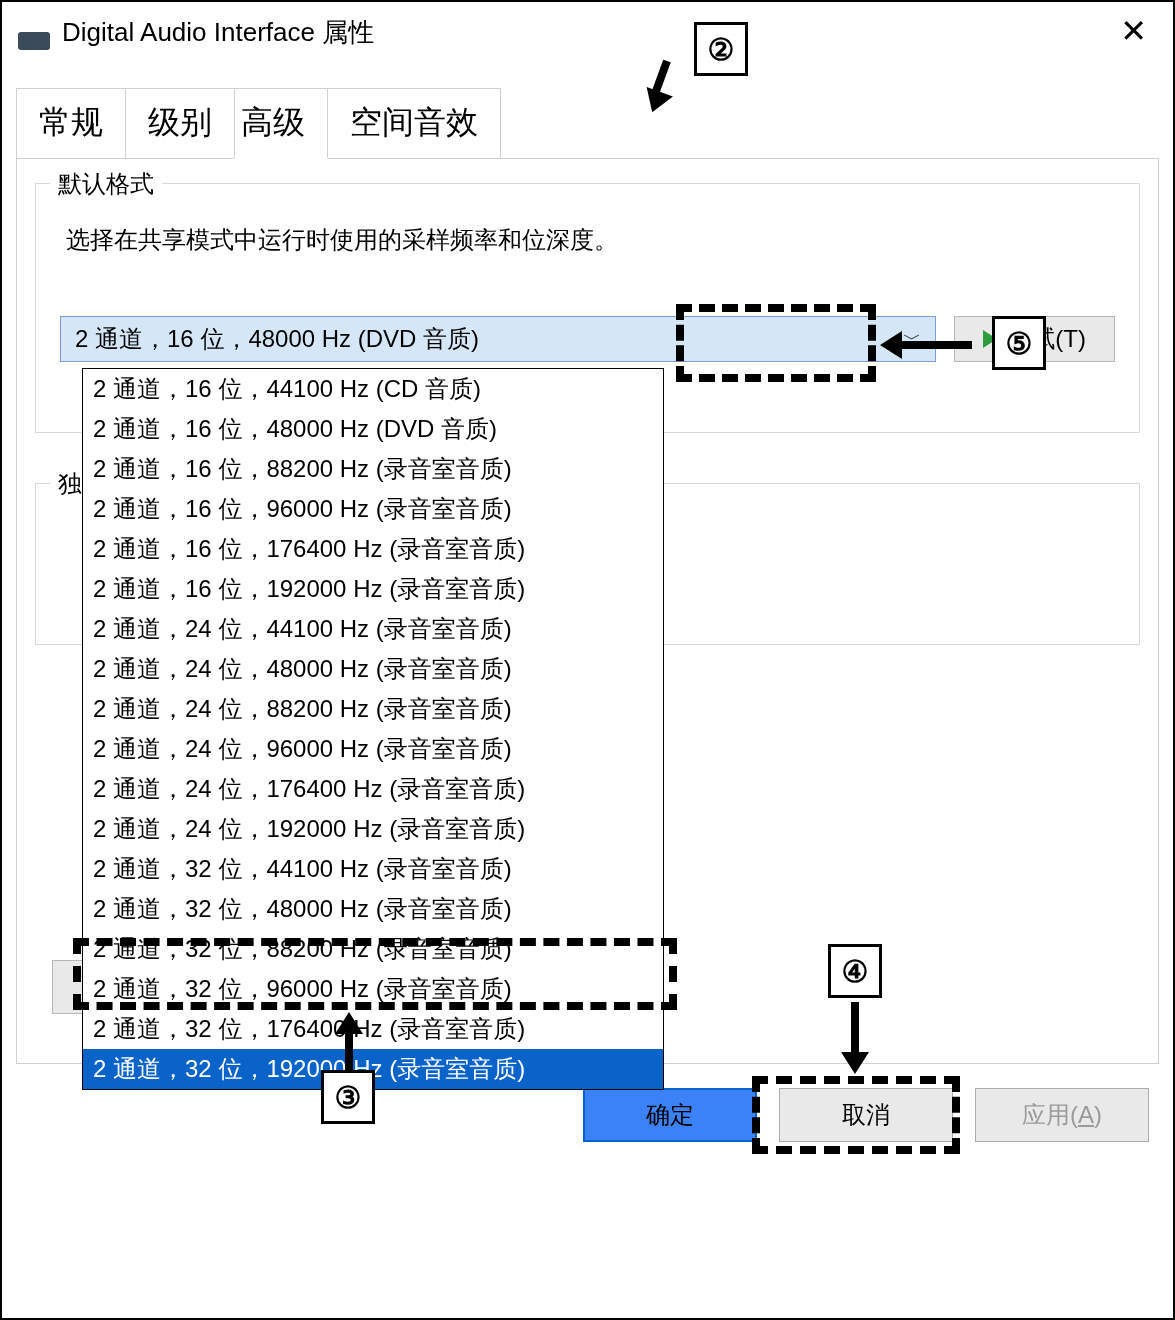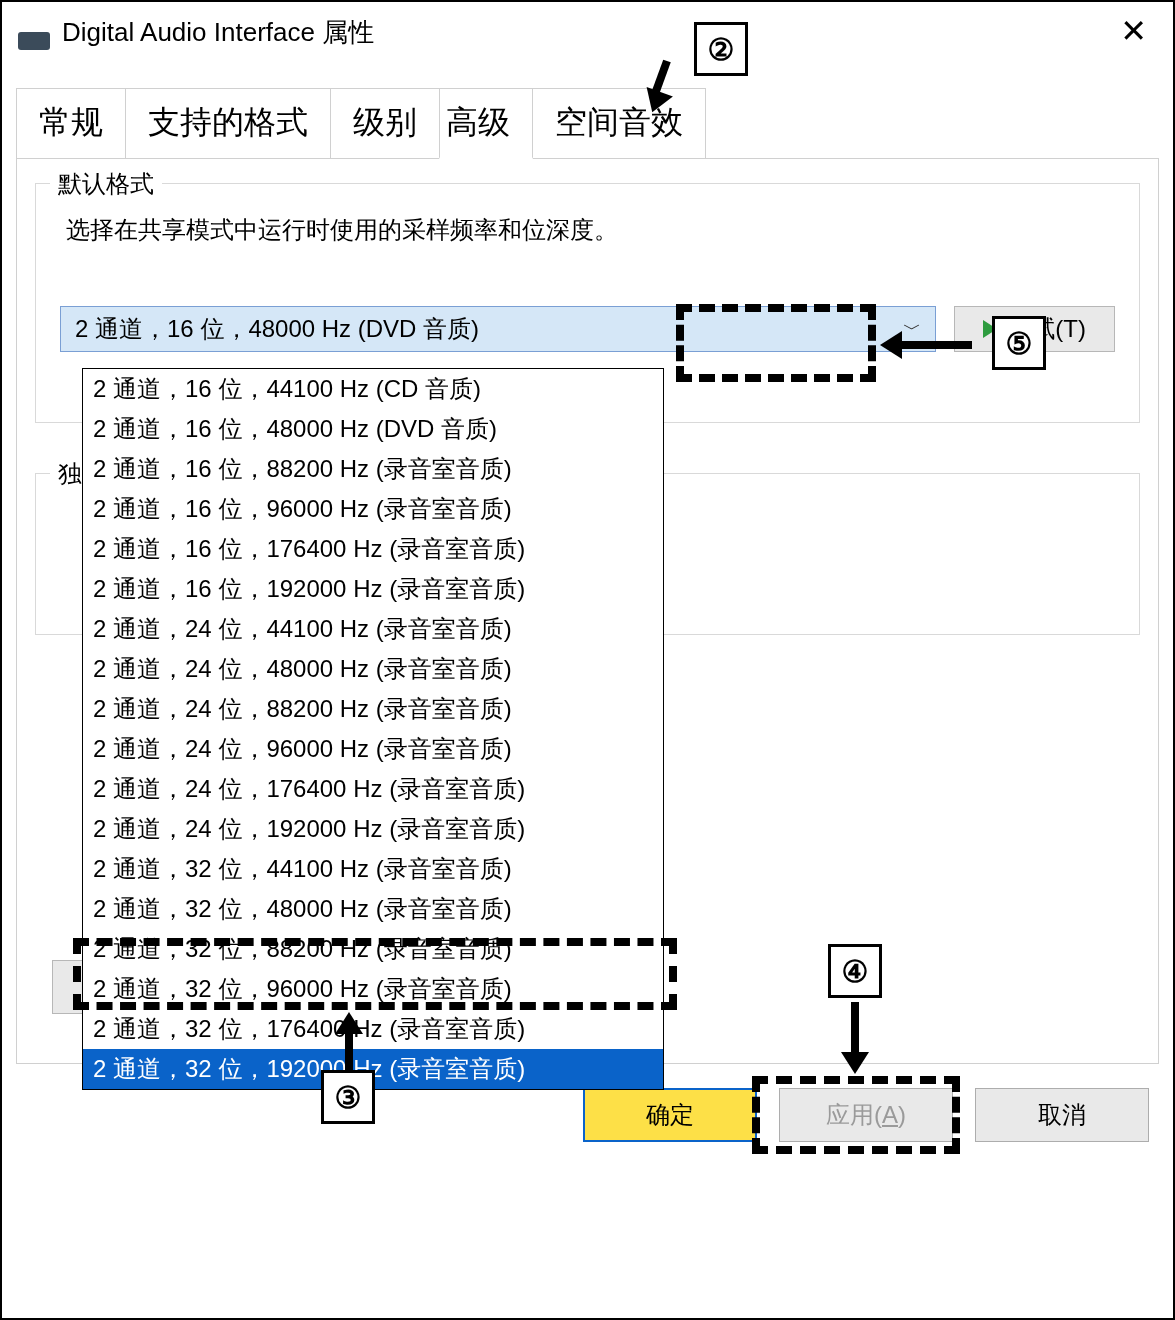--- a/index.html
+++ b/index.html
@@ -60,21 +60,21 @@
     border: 1px solid #d0d0d0;
     border-top: none;
     margin: 0 14px 0 14px;
     padding: 24px 18px 24px 18px;
     position: relative;
   }
   .groupbox {
     border: 1px solid #d9d9d9;
     margin-bottom: 20px;
     position: relative;
-    padding: 30px 24px 70px 24px;
+    padding: 40px 24px 70px 24px;
   }
   .groupbox .legend {
     position: absolute;
     top: -16px; left: 14px;
     background: #fff;
     padding: 0 8px;
     font-size: 24px;
   }
   .groupdesc {
     font-size: 24px;
@@ -171,21 +171,21 @@
     background: #e9e9e9;
     border: 1px solid #adadad;
     font-size: 24px;
     display: flex;
     align-items: center;
     justify-content: center;
     cursor: pointer;
   }
   .bottom-buttons .btn.primary {
     border: 2px solid #0a63c9;
-    background: #fde047;
+    background: #3b82f6;
   }
   .bottom-buttons .btn.disabled {
     color: #9a9a9a;
   }
   .bottom-buttons .btn .u { text-decoration: underline; }
 
   
   .callout-num {
     position: absolute;
     width: 54px; height: 54px;
@@ -236,21 +236,20 @@
 <body>
 
 <div class="titlebar">
   <div class="icon"></div>
   <div class="title">Digital Audio Interface 属性</div>
   <div class="close">✕</div>
 </div>
 
 <div class="tabs">
   <div class="tab">常规</div>
-  <div class="tab">支持的格式</div>
   <div class="tab">级别</div>
   <div class="tab active">高级</div>
   <div class="tab">空间音效</div>
 </div>
 
 <div class="content" style="height:905px;">
   <div class="groupbox">
     <div class="legend">默认格式</div>
     <div class="groupdesc">选择在共享模式中运行时使用的采样频率和位深度。</div>
     <div class="dropdown-row">
@@ -288,26 +287,26 @@
     <div class="opt">2 通道，32 位，44100 Hz (录音室音质)</div>
     <div class="opt">2 通道，32 位，48000 Hz (录音室音质)</div>
     <div class="opt">2 通道，32 位，88200 Hz (录音室音质)</div>
     <div class="opt">2 通道，32 位，96000 Hz (录音室音质)</div>
     <div class="opt">2 通道，32 位，176400 Hz (录音室音质)</div>
     <div class="opt selected">2 通道，32 位，192000 Hz (录音室音质)</div>
   </div>
 
 <div class="bottom-buttons">
   <div class="btn primary">确定</div>
+  <div class="btn">取消</div>
   <div class="btn disabled">
     <span>应用(</span>
       <span class="u">A</span>
       <span>)</span>
   </div>
-  <div class="btn">取消</div>
 </div>
 
 <div class="callout-num" style="left:692px; top:20px;">②</div>
 <div class="arrow" style="left:647px; top:59px;">
   <div class="shaft" style="left:14px; top:0; width:8px; height:38px; transform:rotate(20deg); transform-origin:top;"></div>
   <div class="head-down" style="left:-7px; top:30px; transform:rotate(20deg);"></div>
 </div>
 
 <div class="dashed-box" style="left:674px; top:302px; width:200px; height:78px;"></div>
 <div class="arrow" style="left:878px; top:329px;">

